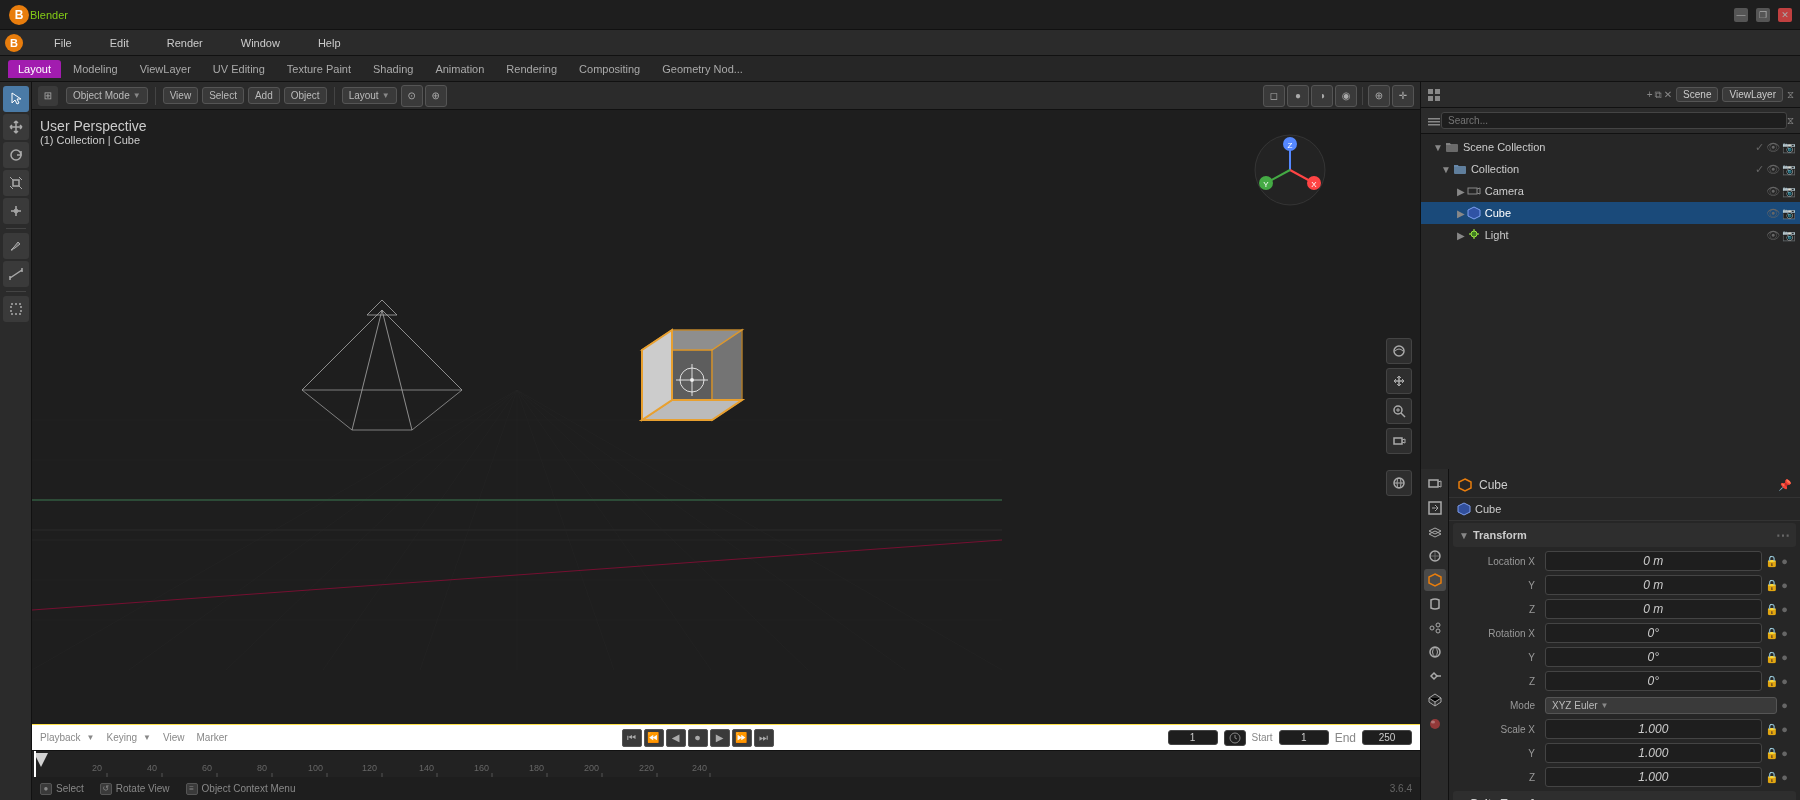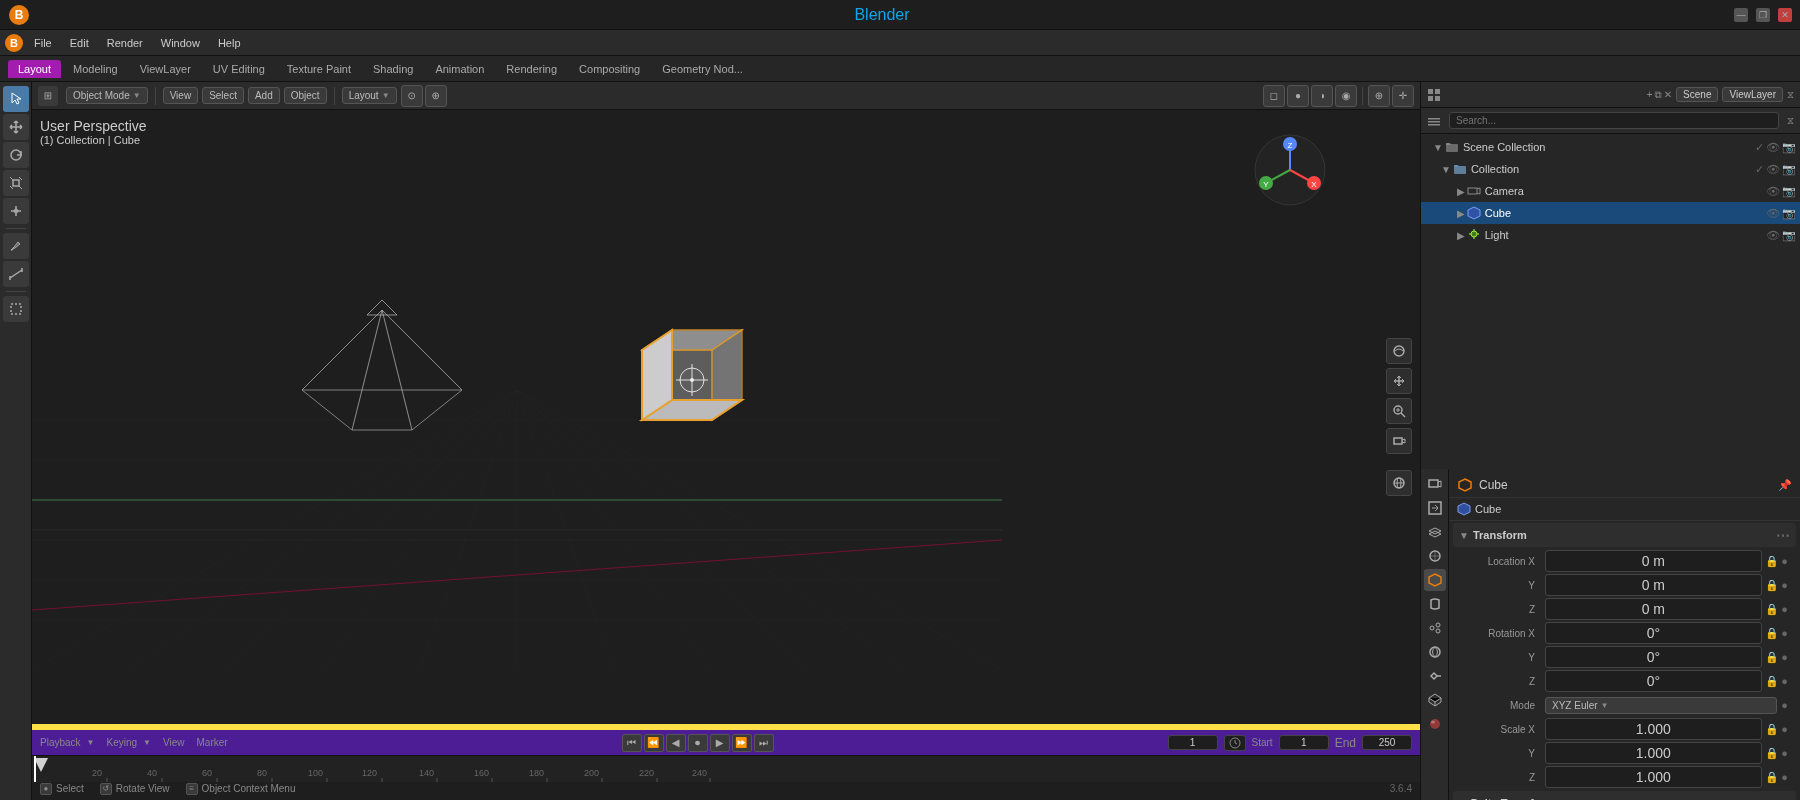--- a/index.html
+++ b/index.html
@@ -50,20 +50,21 @@
       padding: 0 4px;
       border-bottom: 1px solid #111;
       gap: 2px;
     }
     .menu-item {
       padding: 2px 8px;
       font-size: 11px;
       color: #ccc;
       cursor: pointer;
       border-radius: 3px;
+      margin-left: 20px;
     }
 
     
     .workspace-tabs {
       height: 26px;
       background: #262626;
       display: flex;
       align-items: center;
       padding: 0 8px;
       border-bottom: 1px solid #111;
@@ -161,21 +162,21 @@
       flex-direction: column;
       background: #262626;
       border-left: 1px solid #111;
     }
     .outliner-header {
       height: 26px;
       background: #2b2b2b;
       display: flex;
       align-items: center;
       padding: 0 6px;
-      gap: 8px;
+      gap: 0;
       border-bottom: 1px solid #111;
     }
     .outliner-search {
       flex: 1;
       background: #1e1e1e;
       border: 1px solid #444;
       border-radius: 3px;
       padding: 2px 6px;
       font-size: 10px;
       color: #ccc;
@@ -276,23 +277,24 @@
       color: #999;
       text-align: right;
       padding-right: 6px;
     }
     .prop-value {
       flex: 1;
       background: #1e1e1e;
       border: 1px solid #444;
       border-radius: 3px;
       padding: 2px 6px;
-      font-size: 14px;
+      font-size: 12px;
       color: #ccc;
       text-align: center;
+      font-style: italic;
     }
     .prop-icons {
       display: flex;
       gap: 2px;
       color: #666;
       font-size: 11px;
     }
     .timeline-btn {
       width: 20px;
       height: 18px;
@@ -392,22 +394,22 @@
 
     .viewport-main {
       flex: 1;
       position: relative;
       background: #1e1e1e;
       overflow: hidden;
     }
 
     .timeline-area {
       height: 52px;
-      background: #4c1d95;
-      border-top: 6px solid #fde047;
+      background: #ffffff;
+      border-top: 1px solid #fde047;
     }
 
     .timeline-top {
       height: 26px;
       display: flex;
       align-items: center;
       padding: 0 8px;
       gap: 6px;
       border-bottom: 1px solid #111;
     }
@@ -434,21 +436,21 @@
 </head>
 <body>
 
 <div class="full-layout">
 
   <div class="title-bar">
     <svg class="blender-logo" viewBox="0 0 22 22">
       <circle cx="11" cy="11" r="10" fill="#e87d0d"></circle>
       <text x="11" y="15" text-anchor="middle" font-size="12" fill="white" font-weight="bold">B</text>
     </svg>
-    <span style="font-size:16px;color:#0ea5e9;flex:1;text-align:center;">Blender</span>
+    <span style="font-size:11px;color:#84cc16;flex:1;text-align:left;">Blender</span>
     <div class="title-bar-controls">
       <div class="title-bar-btn">—</div>
       <div class="title-bar-btn">❐</div>
       <div class="title-bar-btn" style="background:#c04040;">✕</div>
     </div>
   </div>
 
   <div class="menu-bar">
     <svg width="20" height="20" viewBox="0 0 20 20">
       <circle cx="10" cy="10" r="9" fill="#e87d0d"></circle>

